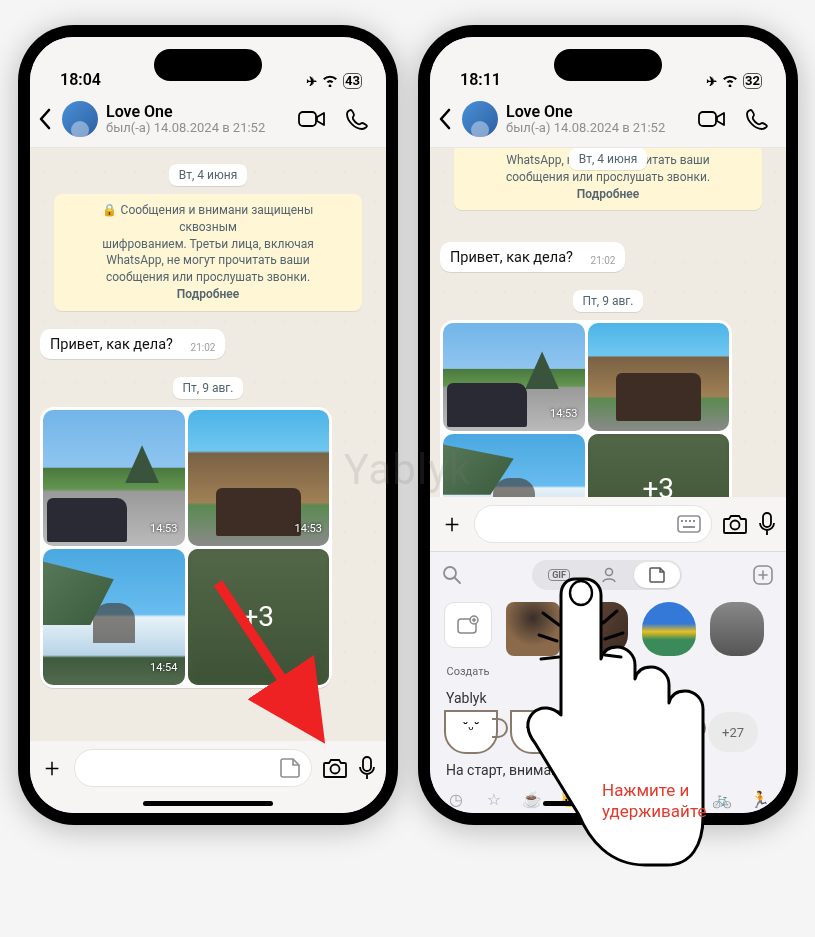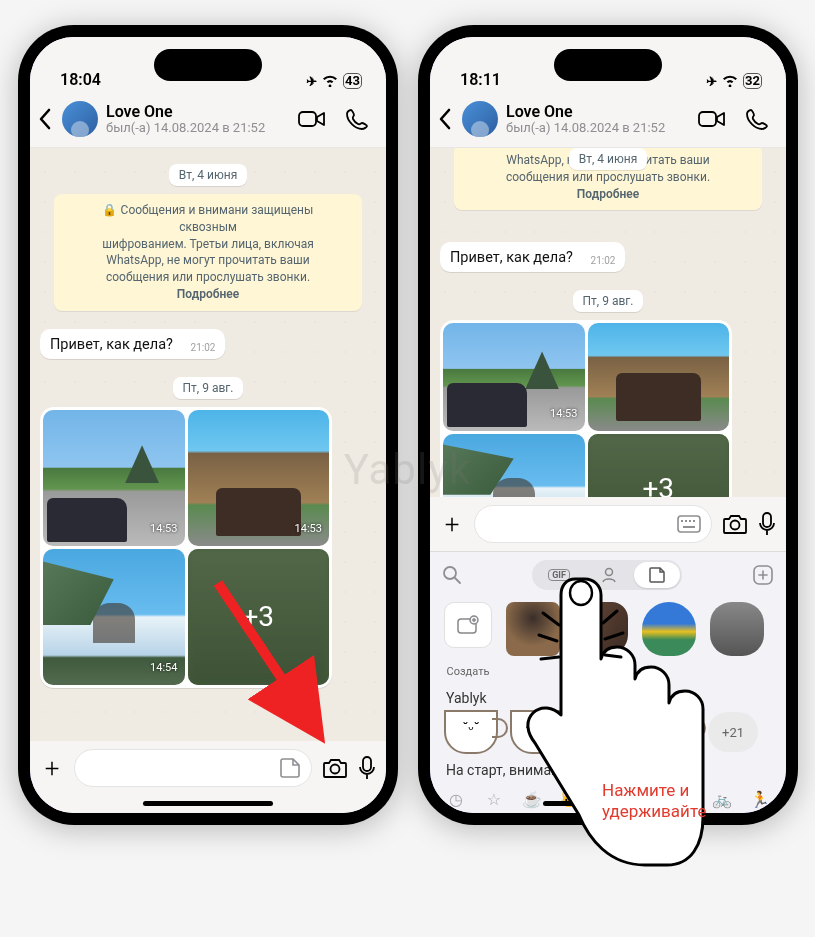--- a/index.html
+++ b/index.html
@@ -602,21 +602,21 @@
               </div>
             <div class="cup">
                 <span class="cup-face">^▽^</span>
               </div>
             <div class="cup">
                 <span class="cup-face">T_T</span>
               </div>
             <div class="cup">
                 <span class="cup-face">ಥ_ಥ</span>
               </div>
-            <div class="more-pill">+21</div>
+            <div class="more-pill">+27</div>
           </div>
           <div class="pack-label">На старт, внимани</div>
           <div class="bottom-tabs">
             <span class="bt">◷</span>
             <span class="bt">☆</span>
             <span class="bt">☕</span>
             <span class="bt">🐱</span>
             <span style="flex:1"></span>
             <span class="bt">🚲</span>
             <span class="bt">🏃</span>

